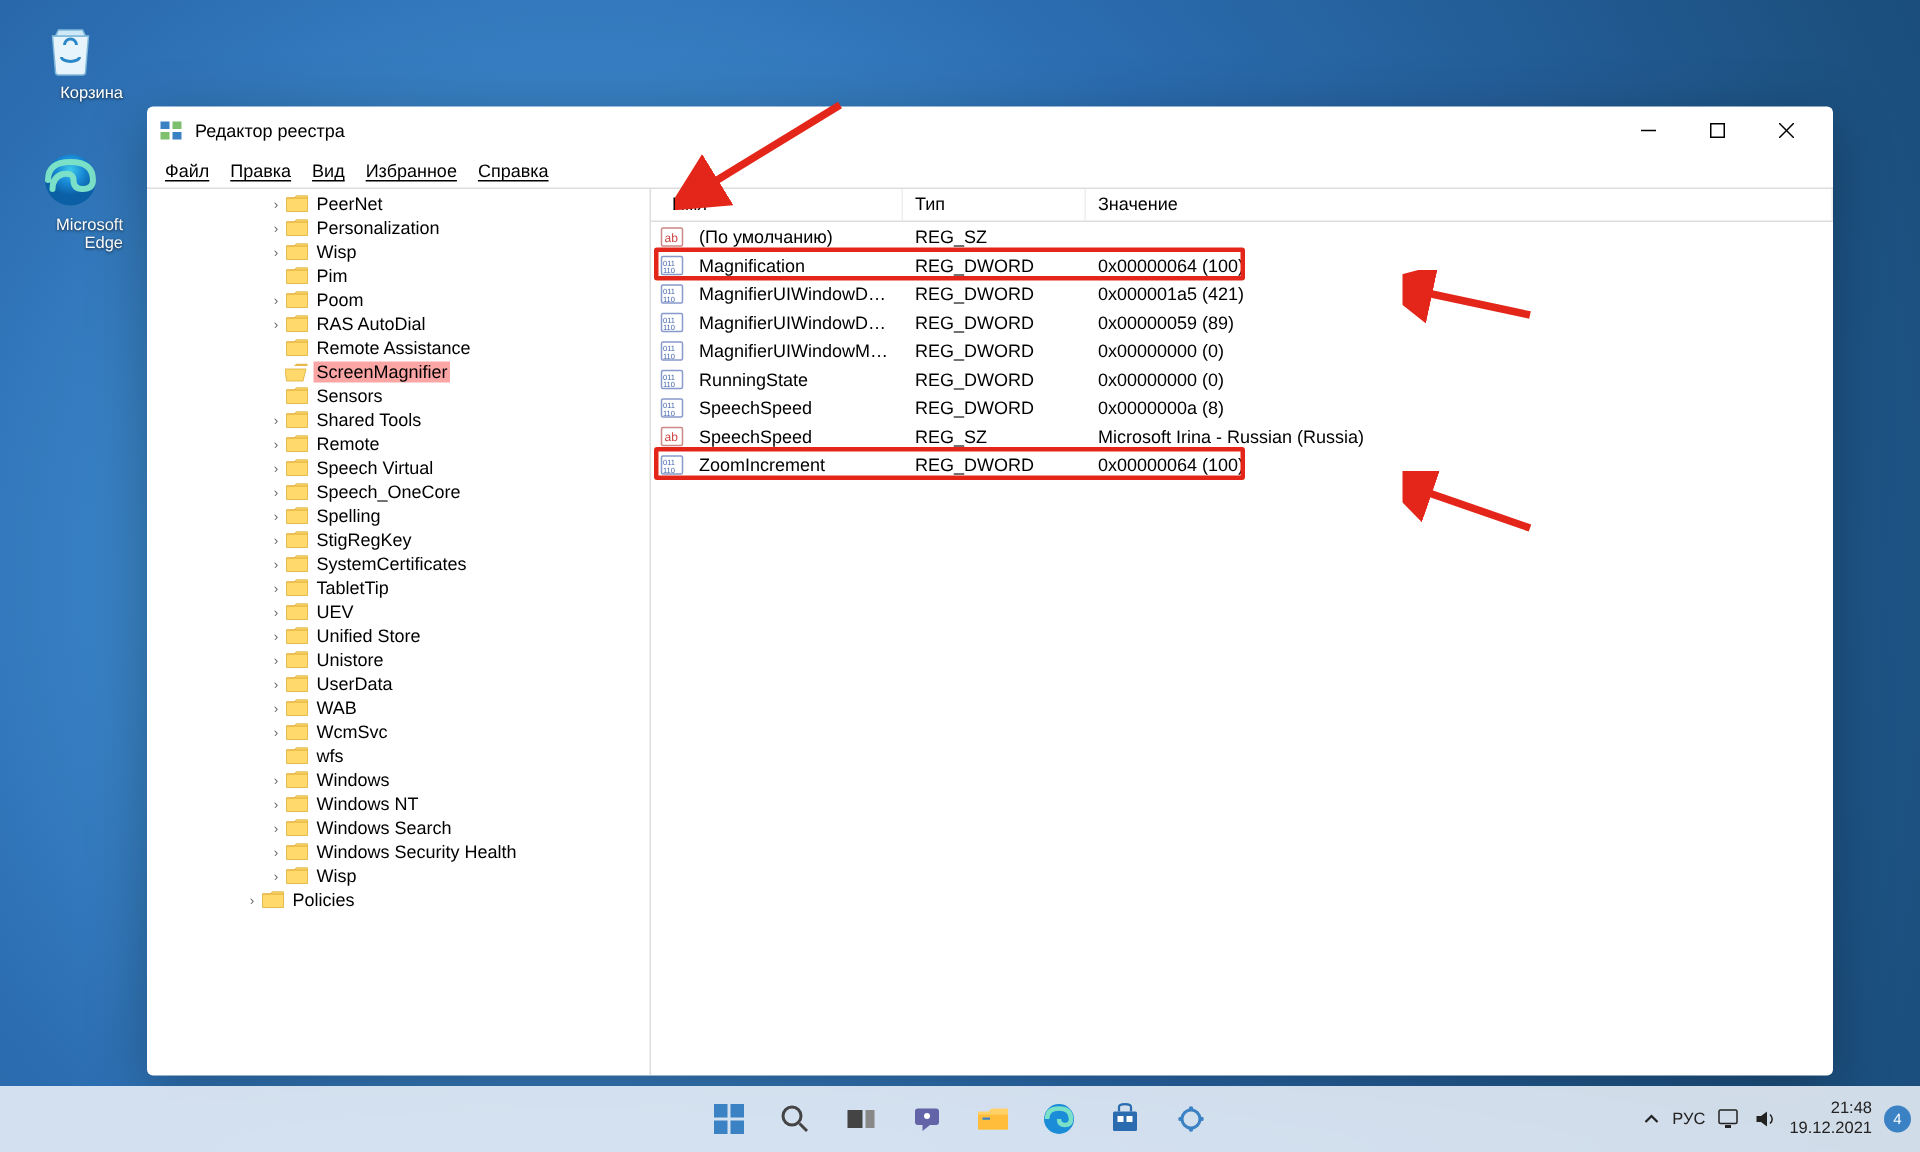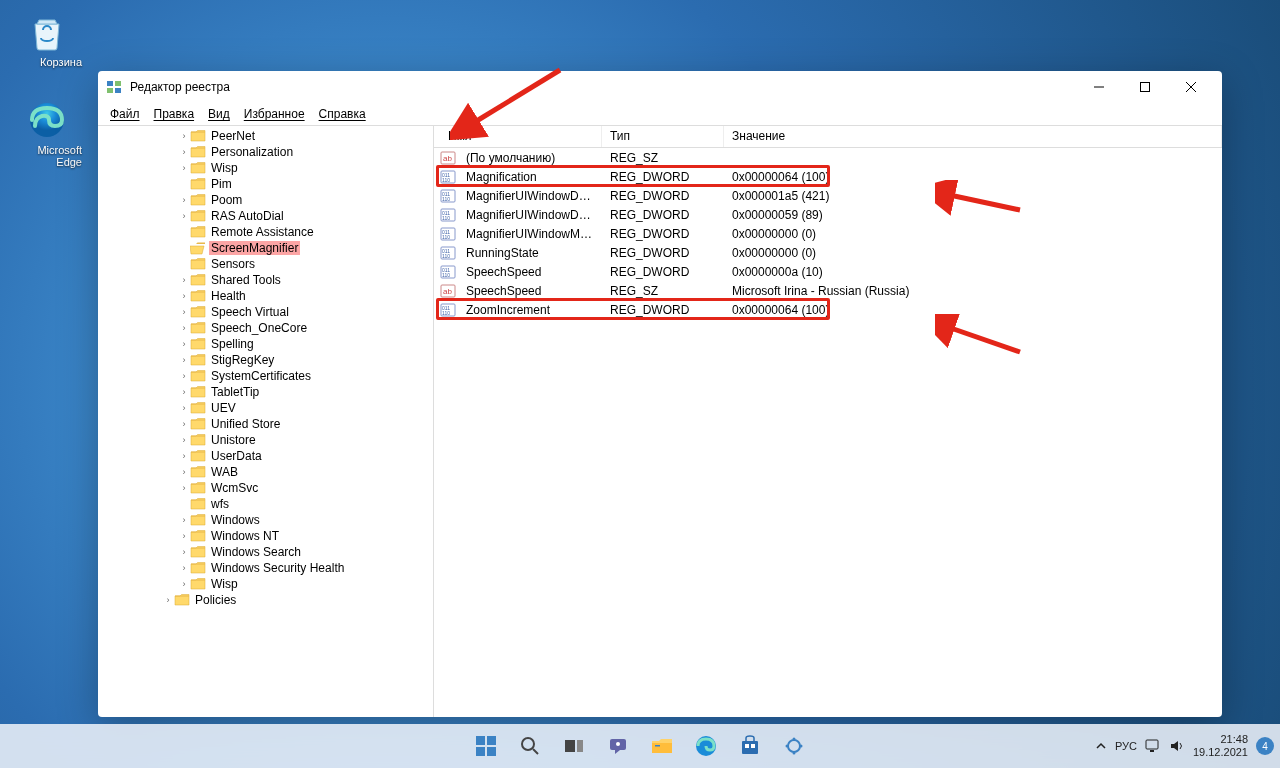--- a/index.html
+++ b/index.html
@@ -235,21 +235,21 @@
           <span class="lbl">Shared Tools</span>
         </div>
         <div class="tree-item" style="padding-left: 80px;">
           <span class="exp">›</span>
           <span class="fld">
             <svg width="16" height="14" viewBox="0 0 16 14">
               <path d="M1 3 L6 3 L7.5 1.5 L15 1.5 L15 12 L1 12 Z" fill="#ffd96b" stroke="#d9a932" stroke-width="0.5"></path>
               <path d="M1 3 L15 3" stroke="#e8b84a"></path>
             </svg>
           </span>
-          <span class="lbl">Health</span>
+          <span class="lbl">Remote</span>
         </div>
         <div class="tree-item" style="padding-left: 80px;">
           <span class="exp">›</span>
           <span class="fld">
             <svg width="16" height="14" viewBox="0 0 16 14">
               <path d="M1 3 L6 3 L7.5 1.5 L15 1.5 L15 12 L1 12 Z" fill="#ffd96b" stroke="#d9a932" stroke-width="0.5"></path>
               <path d="M1 3 L15 3" stroke="#e8b84a"></path>
             </svg>
           </span>
           <span class="lbl">Speech Virtual</span>
@@ -516,21 +516,21 @@
           <div class="lv-row">
             <span class="vico">
               <svg width="16" height="16" viewBox="0 0 16 16">
                 <rect x="1" y="2" width="14" height="12" rx="1" fill="#fff" stroke="#89c"></rect>
                 <text x="2" y="8" font-size="5" fill="#46a">011</text>
                 <text x="2" y="13" font-size="5" fill="#46a">110</text>
               </svg>
             </span>
             <span class="cell c-name" style="width: 144px;">SpeechSpeed</span>
             <span class="cell c-type">REG_DWORD</span>
-            <span class="cell c-val">0x0000000a (10)</span>
+            <span class="cell c-val">0x0000000a (8)</span>
           </div>
           <div class="lv-row">
             <span class="vico">
               <svg width="16" height="16" viewBox="0 0 16 16">
                 <rect x="1" y="2" width="14" height="12" rx="1" fill="#fff" stroke="#c88"></rect>
                 <text x="3" y="11" font-size="8" fill="#c44">ab</text>
               </svg>
             </span>
             <span class="cell c-name" style="width: 144px;">SpeechSpeed</span>
             <span class="cell c-type">REG_SZ</span>

